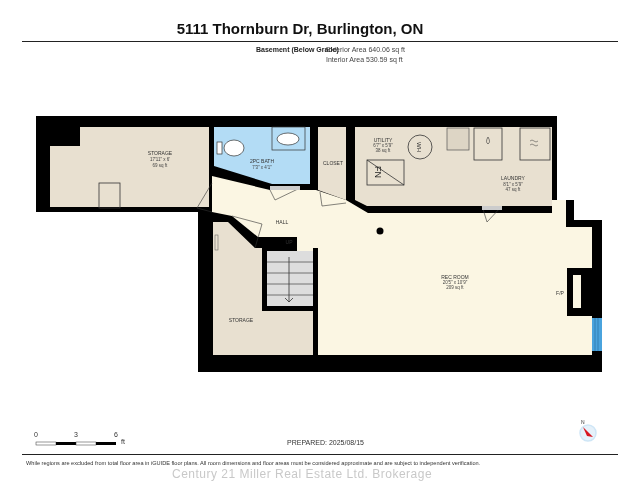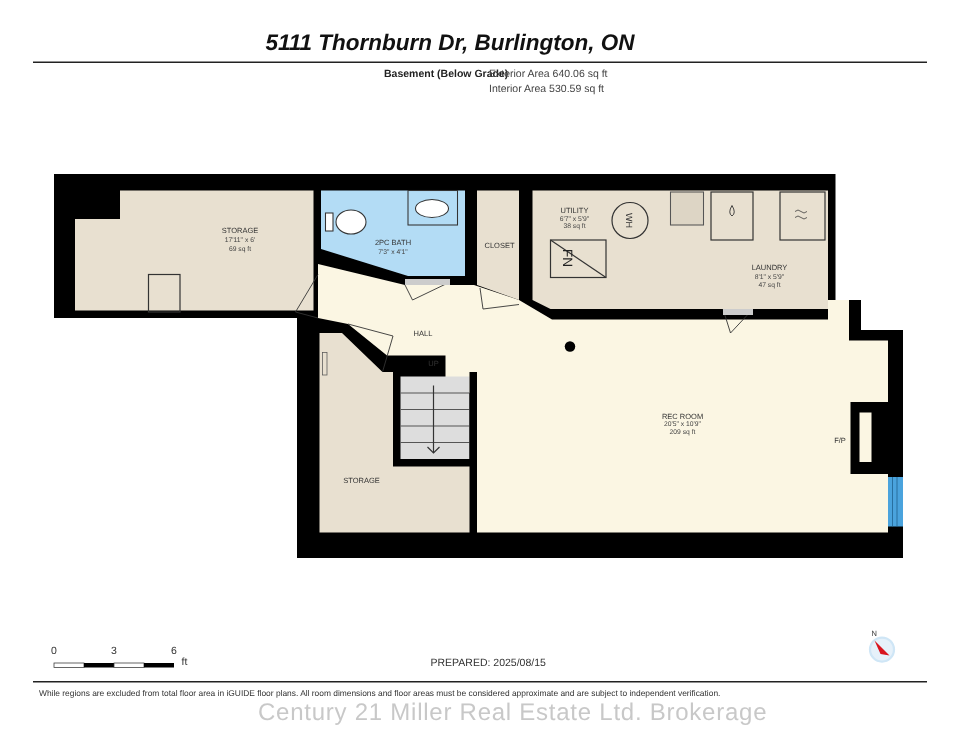--- a/index.html
+++ b/index.html
@@ -1,31 +1,31 @@
 <!DOCTYPE html>
 <html><head>
 <meta charset="utf-8">
 <style>
   html, body { margin: 0; padding: 0; background: #ffffff; }
   body { width: 640px; height: 495px; position: relative; overflow: hidden; font-family: "Liberation Sans", sans-serif; color: #222; }
-  .title { position: absolute; left: 0; width: 600px; top: 20px; text-align: center; font-size: 15px; font-weight: bold; color: #111; font-style: italic; }
+  .title { position: absolute; left: 0; width: 600px; top: 20px; text-align: center; font-size: 15px; font-weight: bold; color: #111; }
   .rule { position: absolute; left: 22px; width: 596px; height: 1px; background: #222; }
   .rule.top { top: 41px; }
   .rule.bottom { top: 454px; }
   .level { position: absolute; left: 256px; top: 46px; font-size: 7px; font-weight: bold; color: #222; }
   .area { position: absolute; left: 326px; font-size: 7px; color: #444; }
   .area.ext { top: 46px; }
   .area.int { top: 56px; }
   .plan { position: absolute; left: 0; top: 0; }
   .rl { font-family: "Liberation Sans", sans-serif; font-size: 5px; fill: #333; text-anchor: middle; }
   .rls { font-family: "Liberation Sans", sans-serif; font-size: 4.5px; fill: #444; text-anchor: middle; }
   .scale-lbl { position: absolute; top: 431px; font-size: 7px; color: #333; }
   .prepared { position: absolute; left: 287px; top: 439px; font-size: 7px; color: #333; }
   .disclaimer { position: absolute; left: 26px; top: 460px; font-size: 5.6px; color: #333; white-space: nowrap; }
-  .watermark { position: absolute; left: 170px; top: 467px; font-size: 16px; color: rgba(190,190,190,0.85); letter-spacing: 0.5px; background: rgba(255,255,255,0.0); padding: 0 2px; }
+  .watermark { position: absolute; left: 170px; top: 467px; font-size: 12px; color: rgba(190,190,190,0.85); letter-spacing: 0.5px; background: rgba(255,255,255,0.0); padding: 0 2px; }
 </style>
 </head>
 <body>
 
 <div class="title">5111 Thornburn Dr, Burlington, ON</div>
 <div class="rule top"></div>
 <div class="level">Basement (Below Grade)</div>
 <div class="area ext">Exterior Area 640.06 sq ft</div>
 <div class="area int">Interior Area 530.59 sq ft</div>
 

